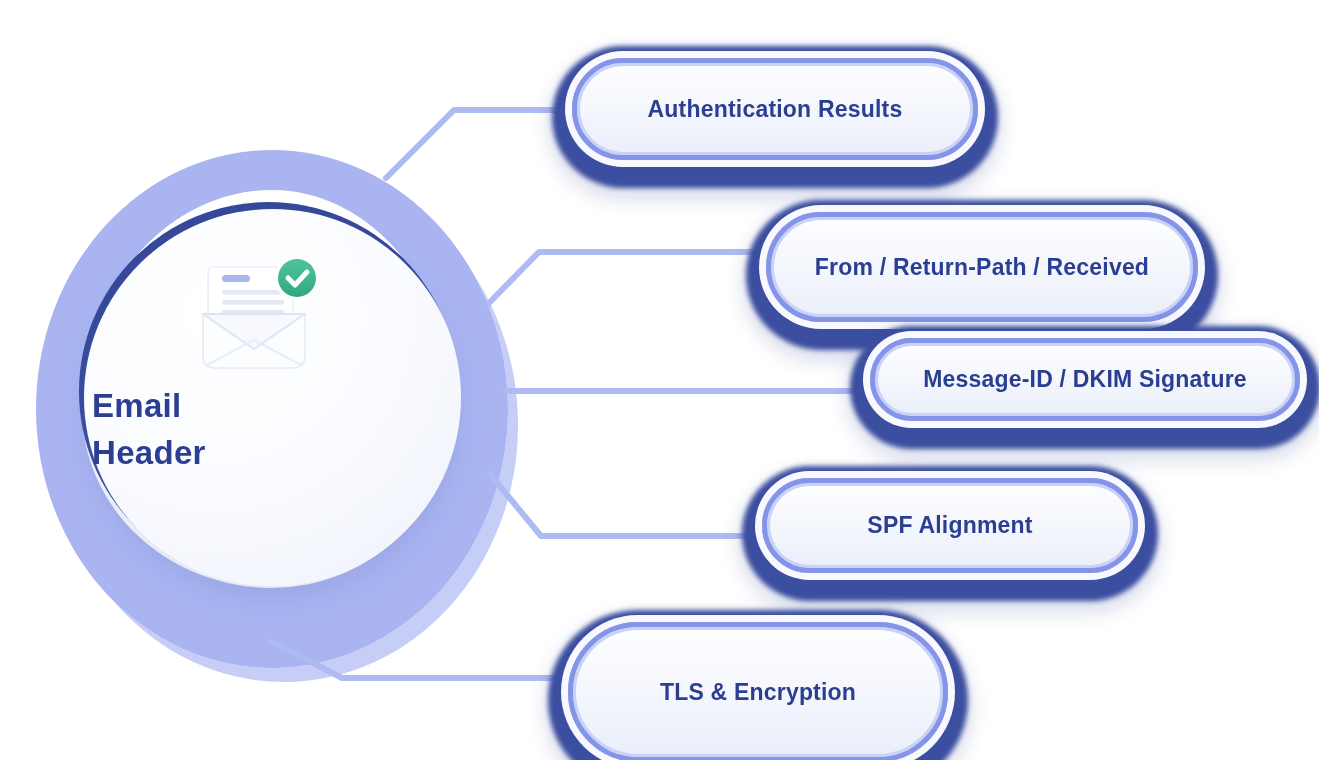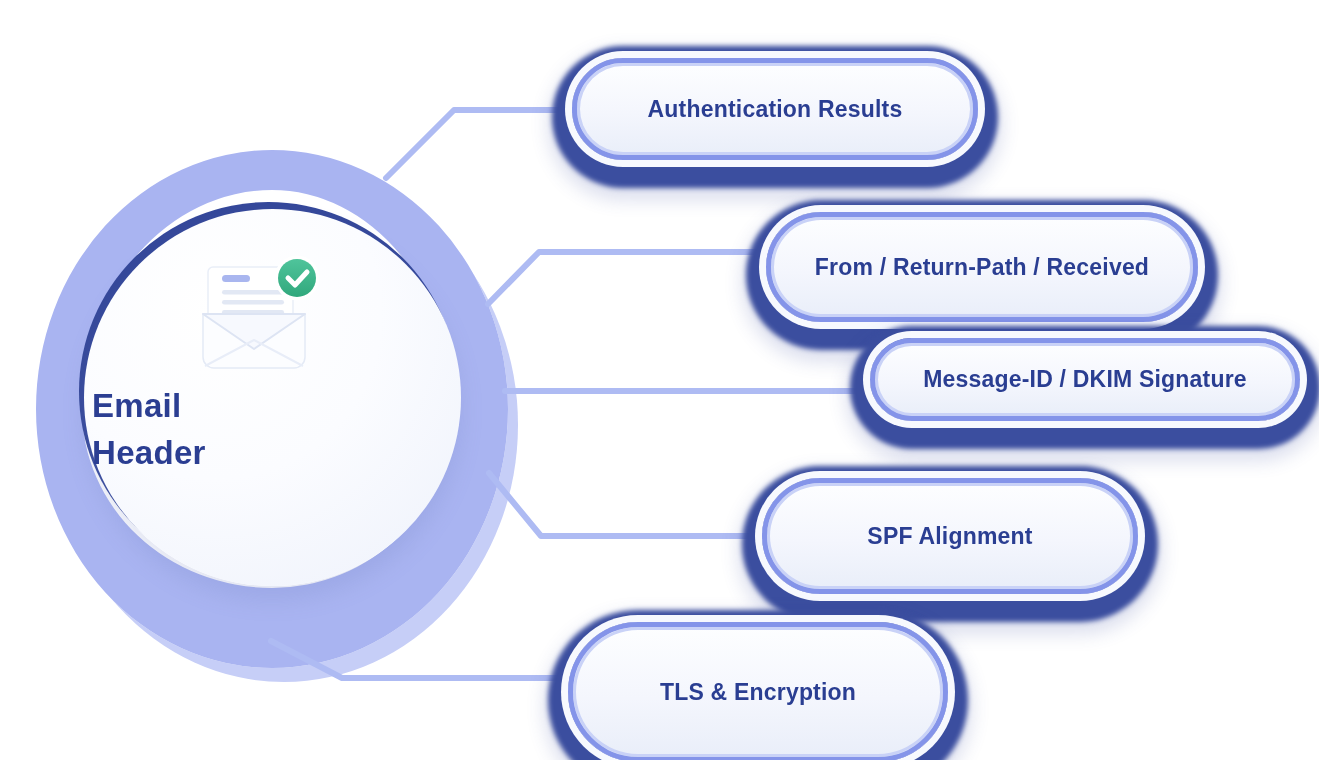--- a/index.html
+++ b/index.html
@@ -63,21 +63,21 @@
       inset 0 0 0 3px #c9d2f7;
     display:flex;align-items:center;justify-content:center;
   }
   .node-label{
     font-weight:700;font-size:23px;letter-spacing:.2px;
     color:#2a3e92;white-space:nowrap;
   }
   .n1{left:572px;top:58px;width:406px;height:102px}
   .n2{left:766px;top:212px;width:432px;height:110px}
   .n3{left:870px;top:338px;width:430px;height:83px}
-  .n4{left:762px;top:478px;width:376px;height:116px}
+  .n4{left:762px;top:478px;width:376px;height:95px}
   .n5{left:568px;top:622px;width:380px;height:140px}
 </style>
 </head>
 <body>
 
 <div class="stage">
 
   <div class="ring"></div>
 
   <svg class="connectors" viewBox="0 0 1319 760" aria-hidden="true">

